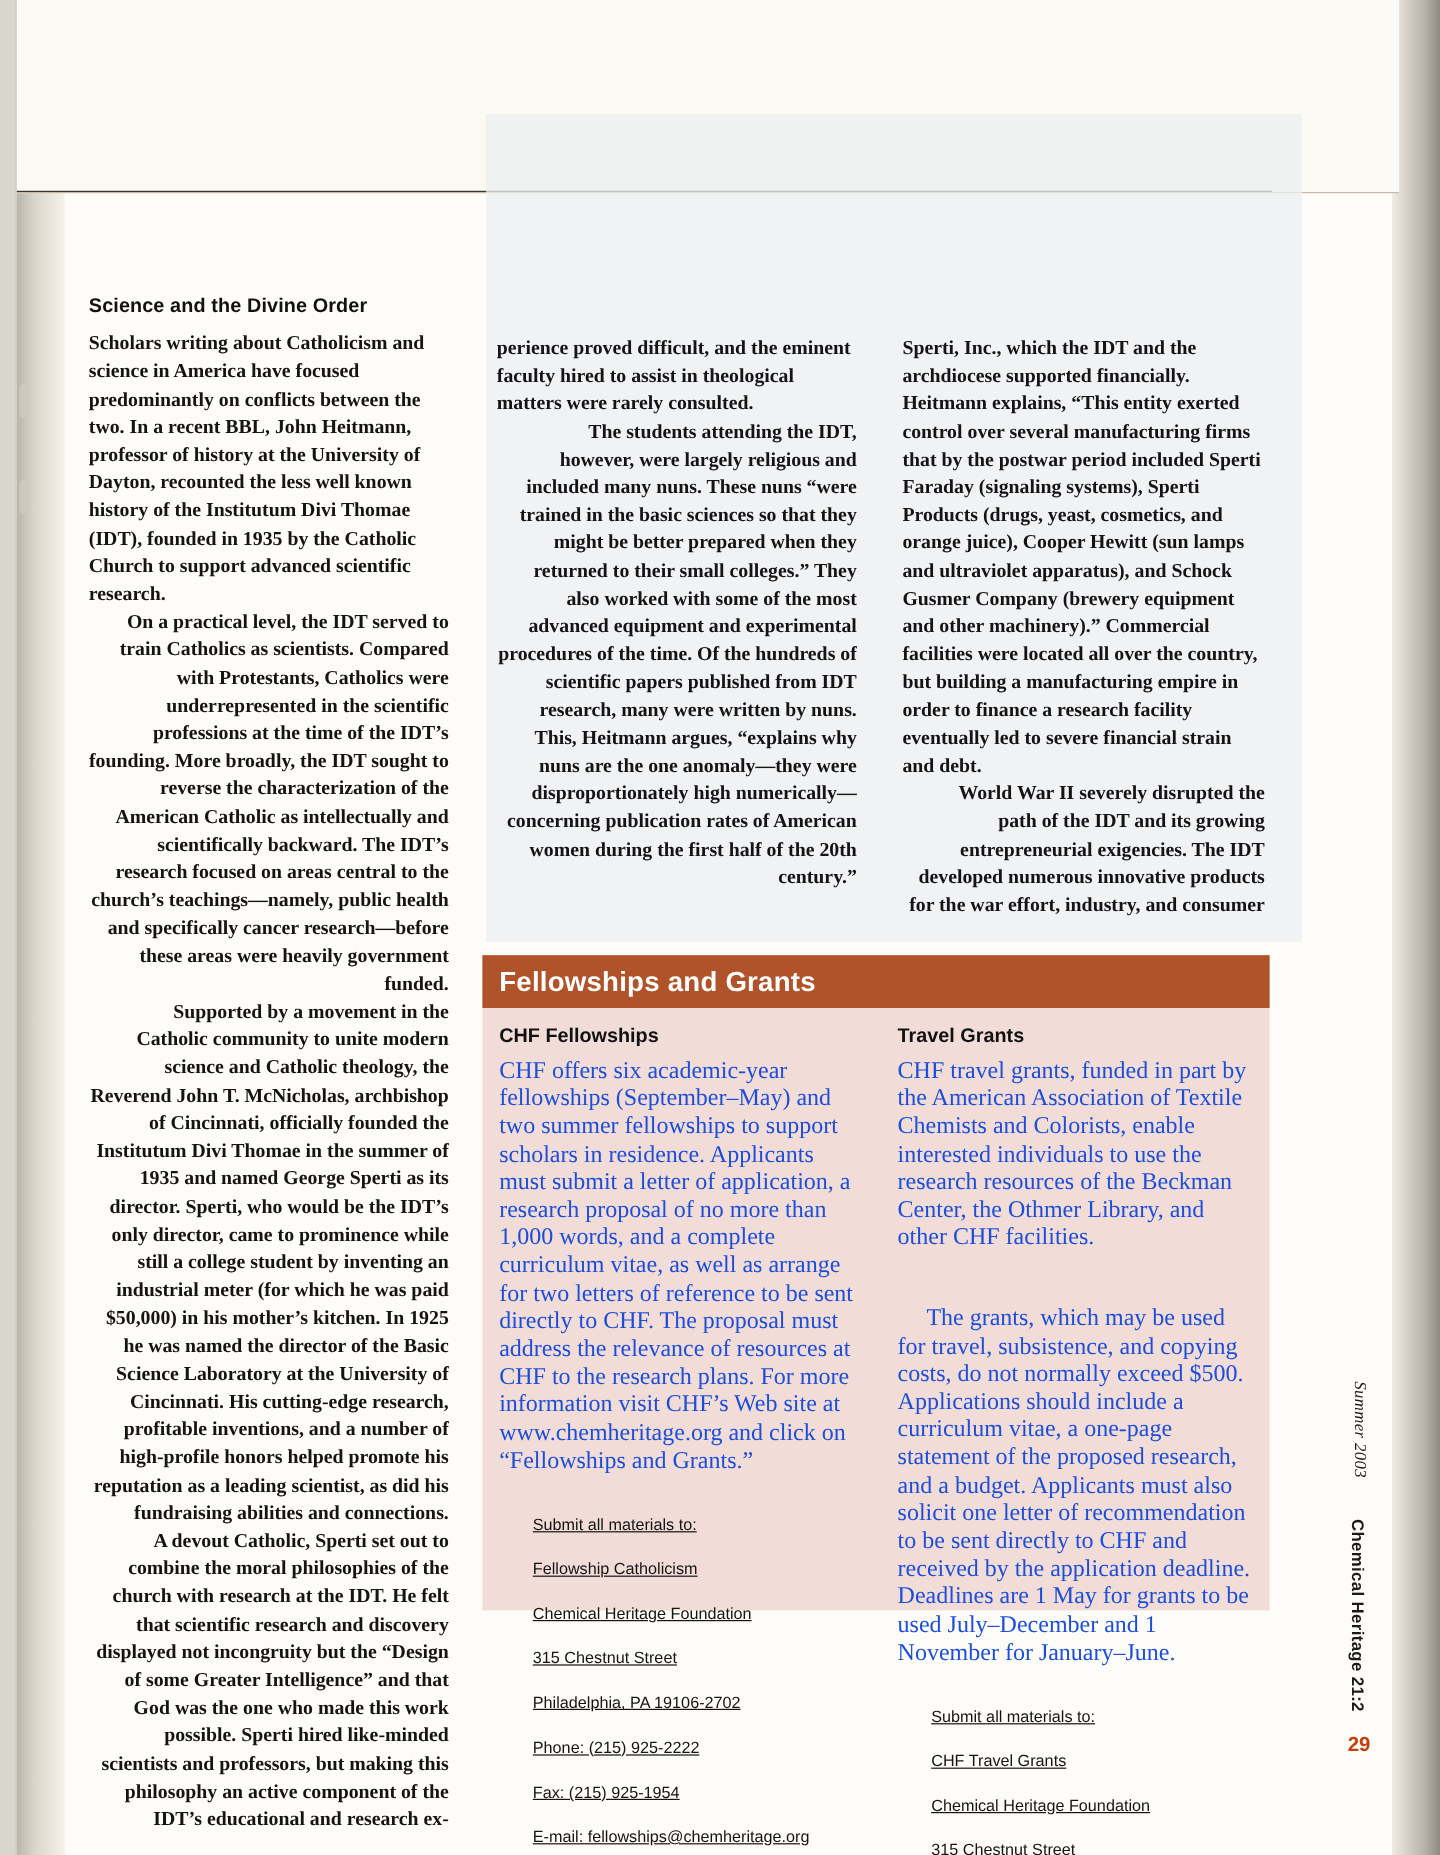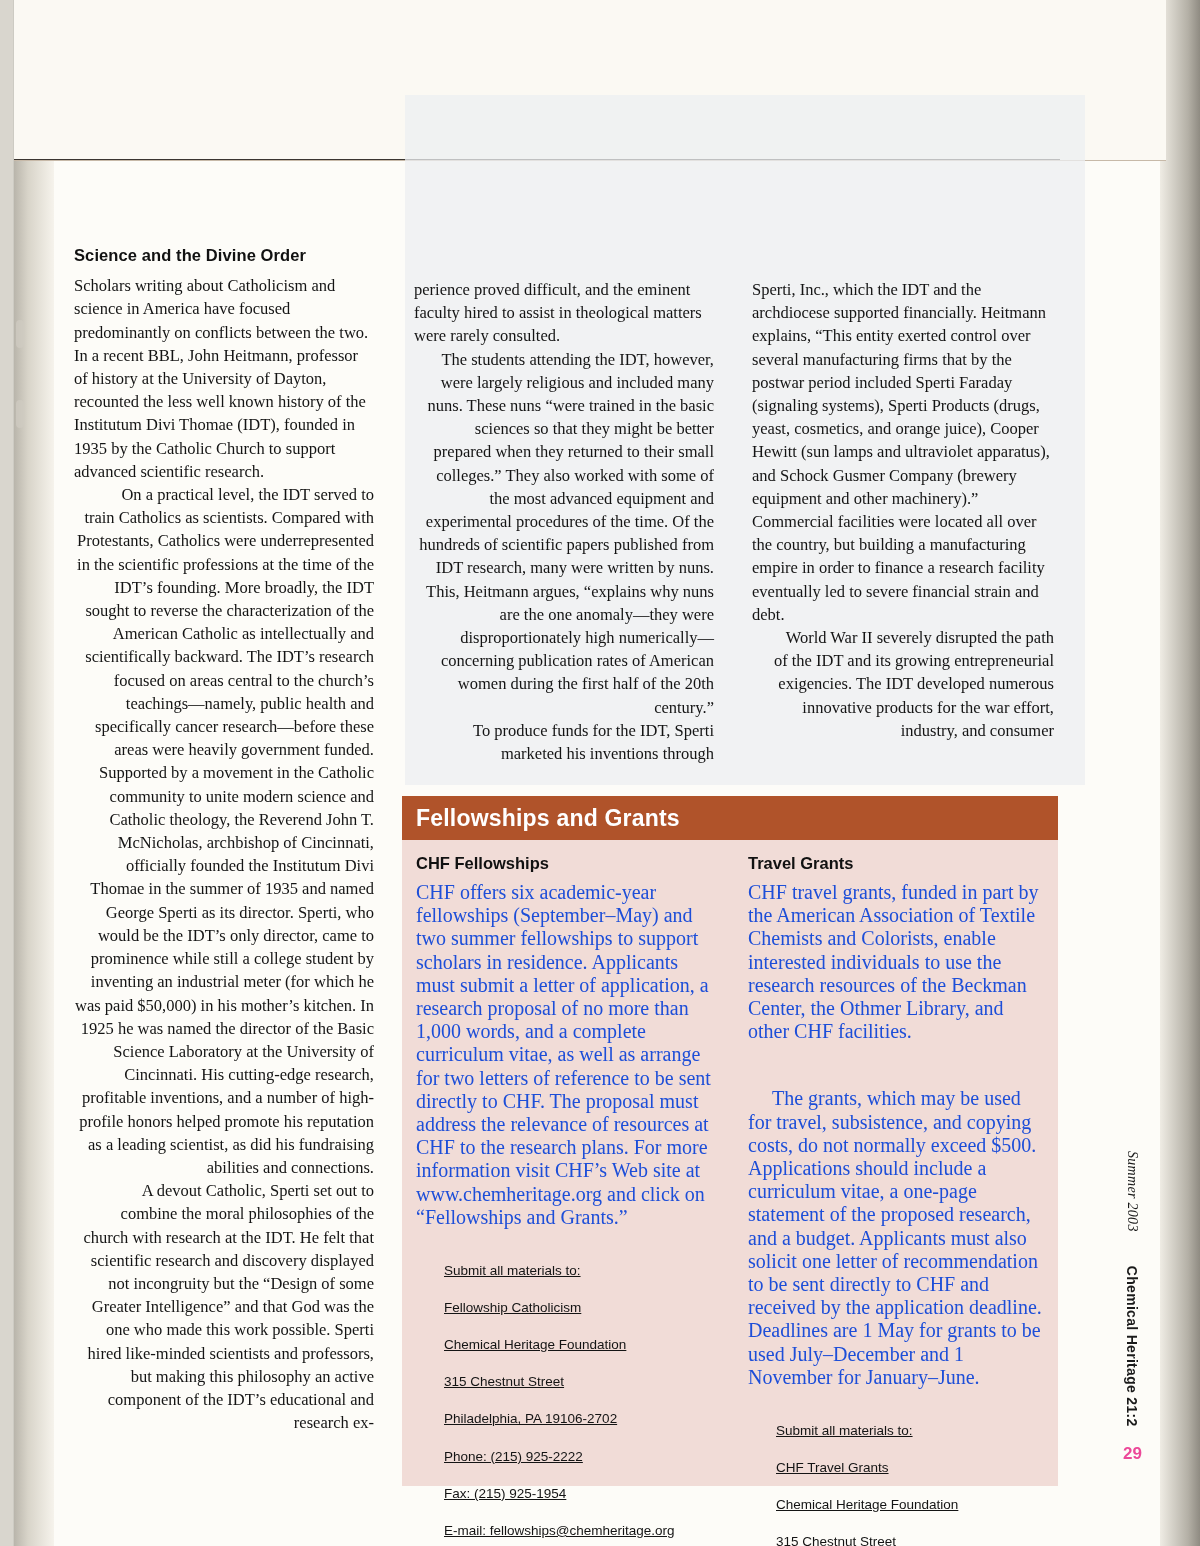--- a/index.html
+++ b/index.html
@@ -86,21 +86,21 @@
   .col {
     position: absolute;
     top: 228px;
     width: 300px;
     font-size: 16.5px;
     line-height: 23.2px;
     color: #141414;
     text-align: left;
     hyphens: manual;
   }
-  .col p { margin: 0; }
+  .col p { margin: 0; font-weight: bold; }
   .col p + p { text-indent: 24px; text-align: right; }
 
   #col1 { left: 74px; width: 300px; }
   #col2 { left: 414px; width: 300px; top: 262px; }
   #col3 { left: 752px; width: 302px; top: 262px; }
 
   .section-head {
     font-family: "Liberation Sans", sans-serif;
     font-weight: bold;
     font-size: 16.5px;
@@ -108,21 +108,21 @@
     margin: 0 0 7px 0;
     letter-spacing: .1px;
   }
 
   
   .fg-box {
     position: absolute;
     left: 402px;
     top: 780px;
     width: 656px;
-    height: 690px;
+    height: 546px;
     background: #f1dcd7;
   }
   .fg-header {
     height: 44px;
     background: #b0532a;
     display: flex;
     align-items: center;
     padding-left: 14px;
     box-sizing: border-box;
   }
@@ -184,21 +184,21 @@
     font-family: "Liberation Serif", serif;
     font-size: 14px;
   }
   .folio {
     position: absolute;
     right: 58px;
     top: 1428px;
     font-family: "Liberation Sans", sans-serif;
     font-weight: bold;
     font-size: 17px;
-    color: #ec4899;
+    color: #c2410c;
   }
   .punch {
     position: absolute;
     left: 16px;
     width: 8px;
     height: 28px;
     background: #cfcbc2;
     border-radius: 4px;
     opacity: .75;
   }
@@ -224,21 +224,20 @@
       <h2 class="section-head">Science and the Divine Order</h2>
       <p>Scholars writing about Catholicism and science in America have focused predominantly on conflicts between the two. In a recent BBL, John Heitmann, professor of history at the University of Dayton, recounted the less well known history of the Institutum Divi Thomae (IDT), founded in 1935 by the Catholic Church to support advanced scientific research.</p>
       <p>On a practical level, the IDT served to train Catholics as scientists. Compared with Protestants, Catholics were underrepresented in the scientific professions at the time of the IDT’s founding. More broadly, the IDT sought to reverse the characterization of the American Catholic as intellectually and scientifically backward. The IDT’s research focused on areas central to the church’s teachings—namely, public health and specifically cancer research—before these areas were heavily government funded.</p>
       <p>Supported by a movement in the Catholic community to unite modern science and Catholic theology, the Reverend John T. McNicholas, archbishop of Cincinnati, officially founded the Institutum Divi Thomae in the summer of 1935 and named George Sperti as its director. Sperti, who would be the IDT’s only director, came to prominence while still a college student by inventing an industrial meter (for which he was paid $50,000) in his mother’s kitchen. In 1925 he was named the director of the Basic Science Laboratory at the University of Cincinnati. His cutting-edge research, profitable inventions, and a number of high-profile honors helped promote his reputation as a leading scientist, as did his fundraising abilities and connections.</p>
       <p>A devout Catholic, Sperti set out to combine the moral philosophies of the church with research at the IDT. He felt that scientific research and discovery displayed not incongruity but the “Design of some Greater Intelligence” and that God was the one who made this work possible. Sperti hired like-minded scientists and professors, but making this philosophy an active component of the IDT’s educational and research ex-</p>
     </div>
 
     <div class="col" id="col2">
       <p>perience proved difficult, and the eminent faculty hired to assist in theological matters were rarely consulted.</p>
       <p>The students attending the IDT, however, were largely religious and included many nuns. These nuns “were trained in the basic sciences so that they might be better prepared when they returned to their small colleges.” They also worked with some of the most advanced equipment and experimental procedures of the time. Of the hundreds of scientific papers published from IDT research, many were written by nuns. This, Heitmann argues, “explains why nuns are the one anomaly—they were disproportionately high numerically—concerning publication rates of American women during the first half of the 20th century.”</p>
-      <p>To produce funds for the IDT, Sperti marketed his inventions through</p>
     </div>
 
     <div class="col" id="col3">
       <p>Sperti, Inc., which the IDT and the archdiocese supported financially. Heitmann explains, “This entity exerted control over several manufacturing firms that by the postwar period included Sperti Faraday (signaling systems), Sperti Products (drugs, yeast, cosmetics, and orange juice), Cooper Hewitt (sun lamps and ultraviolet apparatus), and Schock Gusmer Company (brewery equipment and other machinery).” Commercial facilities were located all over the country, but building a manufacturing empire in order to finance a research facility eventually led to severe financial strain and debt.</p>
       <p>World War II severely disrupted the path of the IDT and its growing entrepreneurial exigencies. The IDT developed numerous innovative products for the war effort, industry, and consumer</p>
     </div>
 
     <div class="fg-box">
       <div class="fg-header">
         <span class="fg-header-title">Fellowships and Grants</span>

